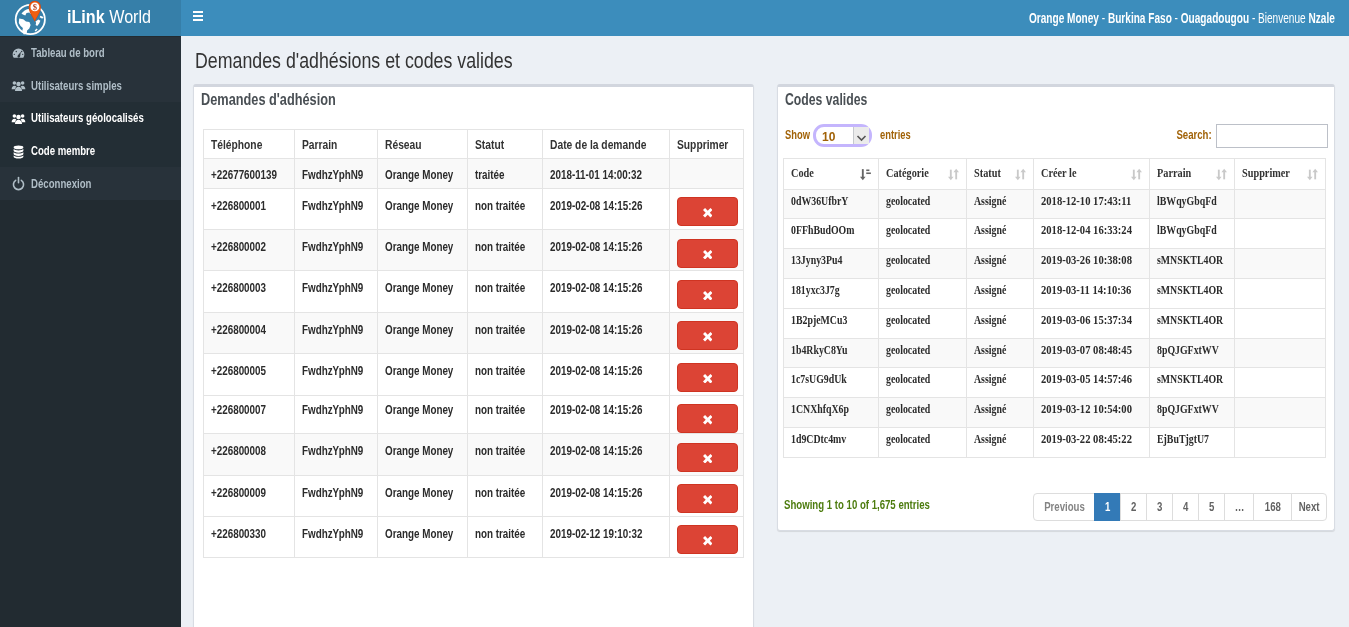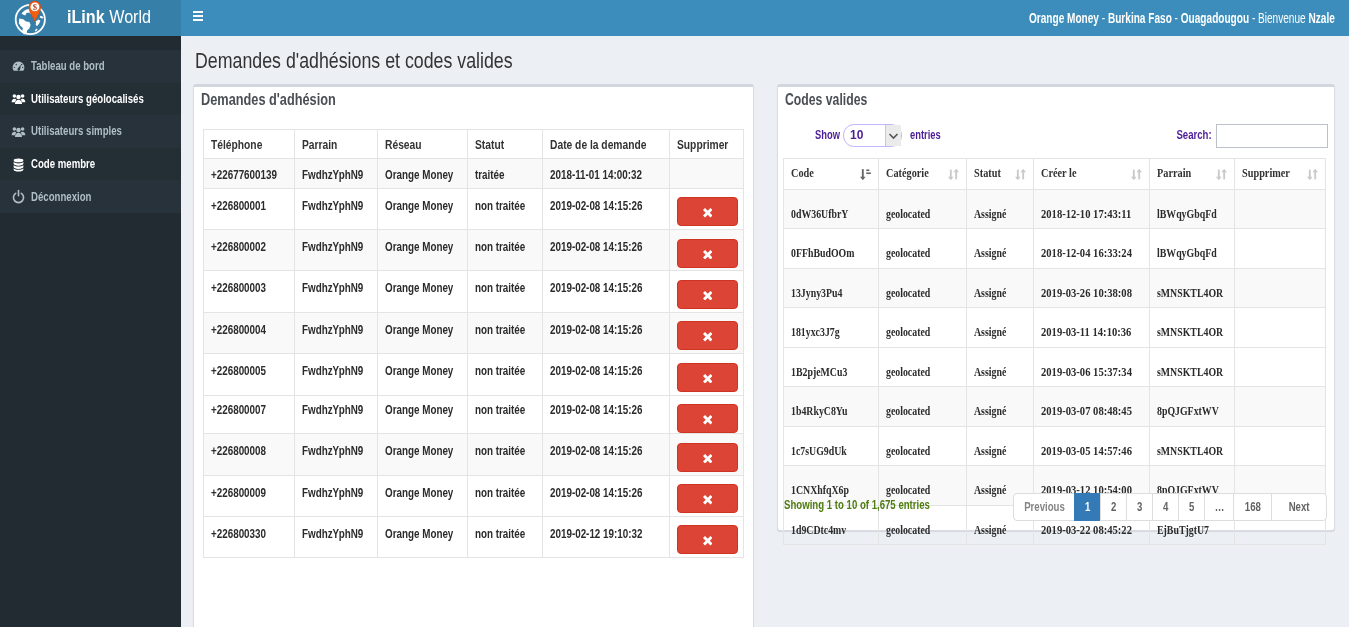--- a/index.html
+++ b/index.html
@@ -13,21 +13,21 @@
 .sx88 { transform:scaleX(.883); }
 .sxr { transform-origin:100% 50%; }
 
 .nav { position:absolute; left:0; top:0; width:1349px; height:36px; background:#3c8dbc; }
 .logo { position:absolute; left:0; top:0; width:181px; height:36px; background:#367fa9; color:#fff; }
 .logotxt { position:absolute; left:67px; top:-1.2px; line-height:36px; font-size:19px; }
 .hamb { position:absolute; left:193px; top:11px; }
 .hamb div { width:10px; height:2px; background:#fff; margin-bottom:2px; }
 .navright { position:absolute; right:14px; top:0; line-height:36px; color:#fff; font-size:14px; }
 
-.sidebar { position:absolute; left:0; top:36px; width:181px; height:591px; background:#222b31; padding-top:14px; }
+.sidebar { position:absolute; left:0; top:36px; width:181px; height:591px; background:#222b31; padding-top:1px; }
 .mitem { height:32.6px; position:relative; }
 .modd { background:#28323a; }
 .meven { background:#232e35; }
 .mi { position:absolute; left:11px; top:50%; margin-top:-7.5px; width:15px; height:15px; }
 .mtxt { position:absolute; left:31px; top:50%; margin-top:-8px; font-size:13px; line-height:16px; }
 .mact .mtxt { color:#fff; font-weight:bold; }
 .mnorm .mtxt { color:#b0bec7; font-weight:bold; }
 
 .content { position:absolute; left:181px; top:36px; width:1168px; }
 h1.pagehead { position:absolute; left:14px; top:12px; font-size:22px; font-weight:normal; color:#333; line-height:25px; }
@@ -44,26 +44,26 @@
 .ltbl { left:9px; top:41.7px; width:540px; }
 .ltbl th { padding-top:5.5px; padding-bottom:2.5px; }
 .ltbl tr[style*="41.4"] td { padding-top:8px; padding-bottom:2px; }
 .ltbl tr[style*="30px"] td { padding-top:7px; padding-bottom:3px; }
 
 .bc { padding:8.5px 5px 0 7px !important; }
 .delbtn { width:100%; height:29px; background:#dc4435; border:1px solid #cf3422; border-radius:4px; text-align:center; }
 .delbtn svg { display:block; margin:10px auto 0; }
 .rtbl { left:5px; top:70.6px; width:542px; }
 .rtbl tr { height:29.8px;font-family:Liberation Serif, serif; }
-.rtbl td { padding-top:15px; padding-bottom:4.5px;margin-left:28px; }
+.rtbl td { padding-top:2px; padding-bottom:4.5px;margin-left:28px; }
 .rtbl th { padding-top:4px; padding-bottom:6px; }
 
-.dtc { position:absolute; left:6px; right:6px; top:37px; height:24px; font-size:13px; font-weight:bold; color:#4c1d95;margin-left:30px; }
+.dtc { position:absolute; left:6px; right:6px; top:37px; height:24px; font-size:13px; font-weight:bold; color:#a16207; }
 .show { position:absolute; left:0.5px; top:3px; }
-.sel { position:absolute; left:29px; top:0; width:59px; height:23px; border:1px solid #c4b5fd; border-radius:11px; background:#fff;text-align:right; }
+.sel { position:absolute; left:29px; top:0; width:59px; height:23px; border:3px solid #c4b5fd; border-radius:11px; background:#fff;text-align:right; }
 .sel .num { position:absolute; left:6px; top:3px; font-size:12px; }
 .sel .arr { position:absolute; right:0; top:0; bottom:0; width:16px; background:#ebebeb; border-left:1px solid #c6c9cd; }
 .sel .arr svg { position:absolute; left:2px; top:7px; }
 .entries { position:absolute; left:96px; top:3px; }
 .srch { position:absolute; right:116px; top:3px; }
 .sinput { position:absolute; right:0; top:0; width:112px; height:23.5px; border:1px solid #bcc0c8; background:#fff; }
 
 .info { position:absolute; left:6px; top:408.5px; font-size:13px; font-weight:bold; color:#4d7c0f; line-height:17px; }
 .pag { position:absolute; right:7px; top:405.5px; height:28px; font-size:13px; font-weight:bold;text-decoration:underline; }
 .pag>span { display:inline-block; float:left; height:28px; line-height:26px; padding:0; background:#fff; border:1px solid #ddd; margin-left:-1px; color:#636363; text-align:center; }
@@ -98,45 +98,45 @@
     </div>
   <div class="navright"><span class="sx72 sxr"><b>Orange Money</b> - <b>Burkina Faso</b> - <b>Ouagadougou</b> - Bienvenue <b>Nzale</b></span></div>
 </div>
 <div class="sidebar">
 <div class="mitem mnorm modd">
       <svg class="mi" viewBox="0 0 16 16">
         <path fill="#b0bec7" d="M8 2.6a6.3 6.3 0 0 0-6.3 6.3c0 1.4.45 2.7 1.2 3.75h10.2a6.3 6.3 0 0 0 1.2-3.75A6.3 6.3 0 0 0 8 2.6zM3.5 9.6a.7.7 0 1 1 0-1.4.7.7 0 0 1 0 1.4zm1.6-3.2a.7.7 0 1 1 1-1 .7.7 0 0 1-1 1zm4.6 4.9a1.45 1.45 0 0 1-2.8-.5c.1-.65 3.7-4.6 3.7-4.6s-.65 3.5-.9 5.1zm1.2-4.9a.7.7 0 1 1 1-1 .7.7 0 0 1-1 1zm1.6 3.2a.7.7 0 1 1 0-1.4.7.7 0 0 1 0 1.4z"></path>
       </svg>
       <span class="mtxt sx74">Tableau de bord</span>
     </div>
+<div class="mitem mnorm modd">
+      <svg class="mi" viewBox="0 0 16 16">
+        <g fill="#b0bec7">
+          <circle cx="3.6" cy="5.4" r="1.9"></circle>
+          <circle cx="12.4" cy="5.4" r="1.9"></circle>
+          <path d="M.7 12c0-2.2 1.3-3.7 3-3.7.8 0 1.5.3 2 .85a5.3 5.3 0 0 0-1.2 2.85z"></path>
+          <path d="M15.3 12c0-2.2-1.3-3.7-3-3.7-.8 0-1.5.3-2 .85a5.3 5.3 0 0 1 1.2 2.85z"></path>
+          <circle cx="8" cy="6.3" r="2.4"></circle>
+          <path d="M4.2 13.9c0-2.7 1.7-4.6 3.8-4.6s3.8 1.9 3.8 4.6z"></path>
+        </g>
+      </svg>
+      <span class="mtxt sx74">Utilisateurs simples</span>
+    </div>
 <div class="mitem mact meven">
       <svg class="mi" viewBox="0 0 16 16">
         <g fill="#ffffff">
           <circle cx="3.6" cy="5.4" r="1.9"></circle>
           <circle cx="12.4" cy="5.4" r="1.9"></circle>
           <path d="M.7 12c0-2.2 1.3-3.7 3-3.7.8 0 1.5.3 2 .85a5.3 5.3 0 0 0-1.2 2.85z"></path>
           <path d="M15.3 12c0-2.2-1.3-3.7-3-3.7-.8 0-1.5.3-2 .85a5.3 5.3 0 0 1 1.2 2.85z"></path>
           <circle cx="8" cy="6.3" r="2.4"></circle>
           <path d="M4.2 13.9c0-2.7 1.7-4.6 3.8-4.6s3.8 1.9 3.8 4.6z"></path>
         </g>
       </svg>
       <span class="mtxt sx74">Utilisateurs géolocalisés</span>
-    </div>
-<div class="mitem mnorm modd">
-      <svg class="mi" viewBox="0 0 16 16">
-        <g fill="#b0bec7">
-          <circle cx="3.6" cy="5.4" r="1.9"></circle>
-          <circle cx="12.4" cy="5.4" r="1.9"></circle>
-          <path d="M.7 12c0-2.2 1.3-3.7 3-3.7.8 0 1.5.3 2 .85a5.3 5.3 0 0 0-1.2 2.85z"></path>
-          <path d="M15.3 12c0-2.2-1.3-3.7-3-3.7-.8 0-1.5.3-2 .85a5.3 5.3 0 0 1 1.2 2.85z"></path>
-          <circle cx="8" cy="6.3" r="2.4"></circle>
-          <path d="M4.2 13.9c0-2.7 1.7-4.6 3.8-4.6s3.8 1.9 3.8 4.6z"></path>
-        </g>
-      </svg>
-      <span class="mtxt sx74">Utilisateurs simples</span>
     </div>
 <div class="mitem mact meven">
       <svg class="mi" viewBox="0 0 16 16">
         <g fill="#ffffff">
           <ellipse cx="8" cy="3.6" rx="5.2" ry="1.9"></ellipse>
           <path d="M2.8 5.4c1 .9 3 1.4 5.2 1.4s4.2-.5 5.2-1.4v1.9c0 1.1-2.3 2-5.2 2s-5.2-.9-5.2-2z"></path>
           <path d="M2.8 8.8c1 .9 3 1.4 5.2 1.4s4.2-.5 5.2-1.4v1.9c0 1.1-2.3 2-5.2 2s-5.2-.9-5.2-2z"></path>
           <path d="M2.8 12.2c1 .9 3 1.4 5.2 1.4s4.2-.5 5.2-1.4v1.3c0 1.1-2.3 2-5.2 2s-5.2-.9-5.2-2z"></path>
         </g>
       </svg>
@@ -469,15 +469,15 @@
     <div class="info"><span class="sx74">Showing 1 to 10 of 1,675 entries</span></div>
     <div class="pag">
       <span class="prev" style="width:62px"><span>Previous</span></span>
         <span class="act" style="width:27px"><span>1</span></span>
         <span style="width:27px"><span>2</span></span>
         <span style="width:27px"><span>3</span></span>
         <span style="width:27px"><span>4</span></span>
         <span style="width:27px"><span>5</span></span>
         <span style="width:30px"><span>…</span></span>
         <span style="width:39px"><span>168</span></span>
-        <span class="next" style="width:56px"><span>Next</span></span>
+        <span class="next" style="width:36px"><span>Next</span></span>
     </div>
   </div>
 </div>
 </body></html>

